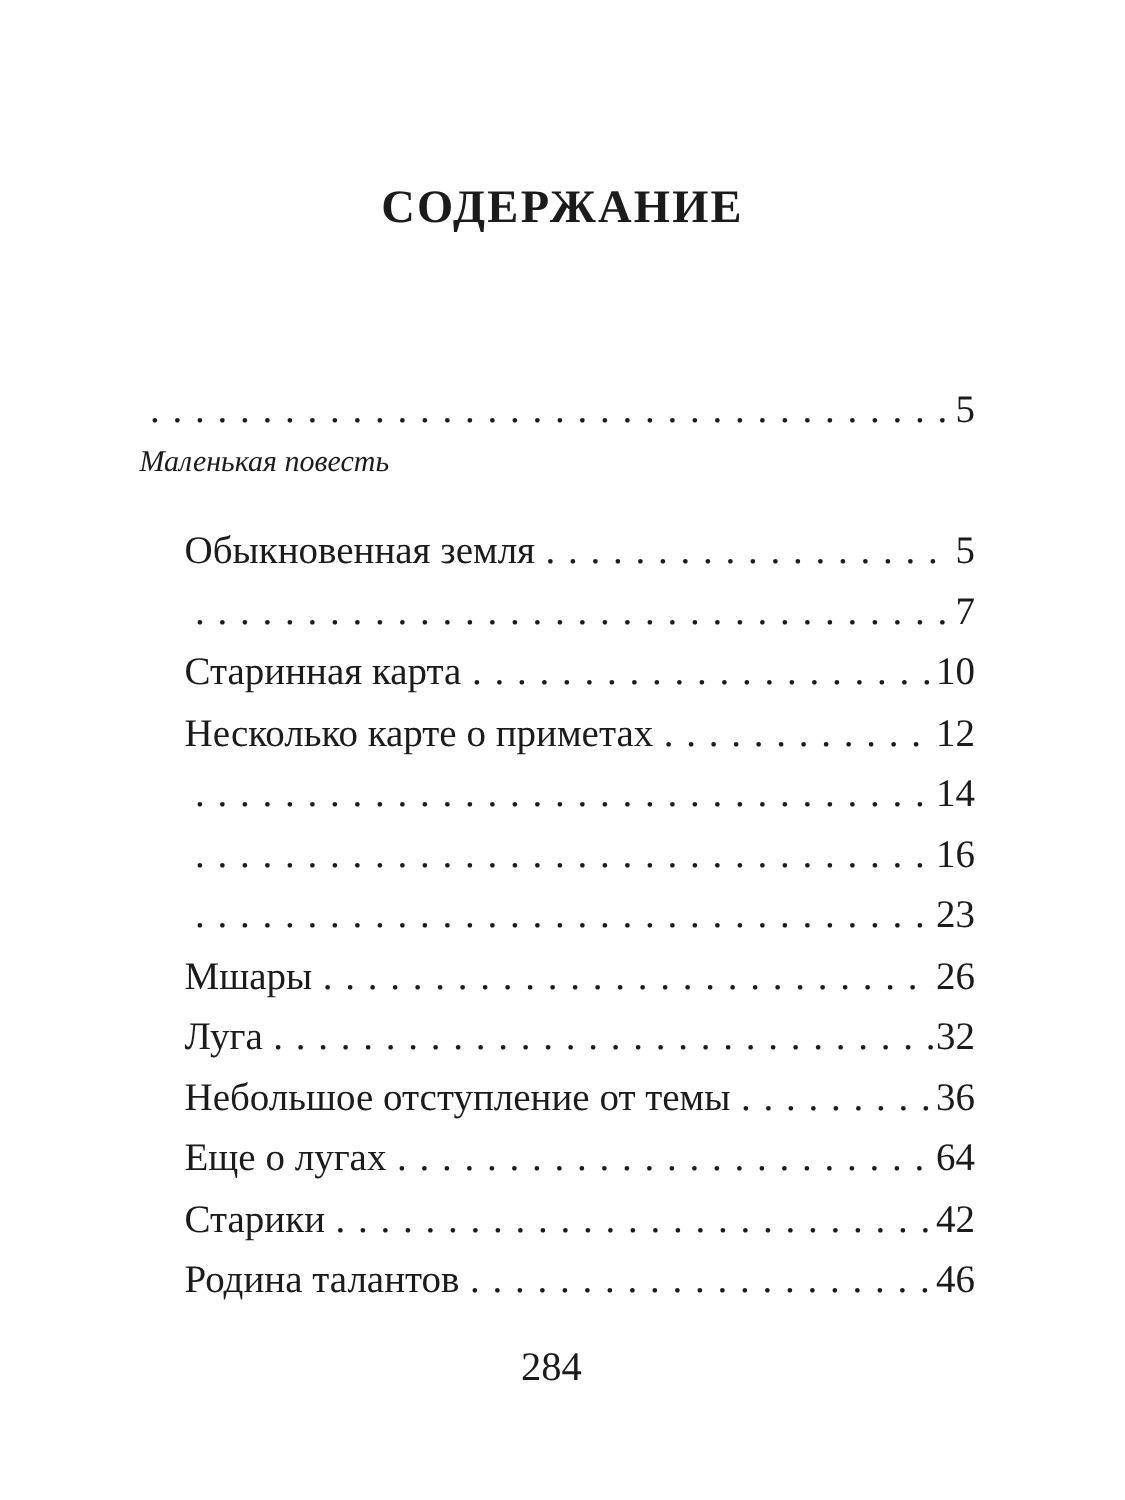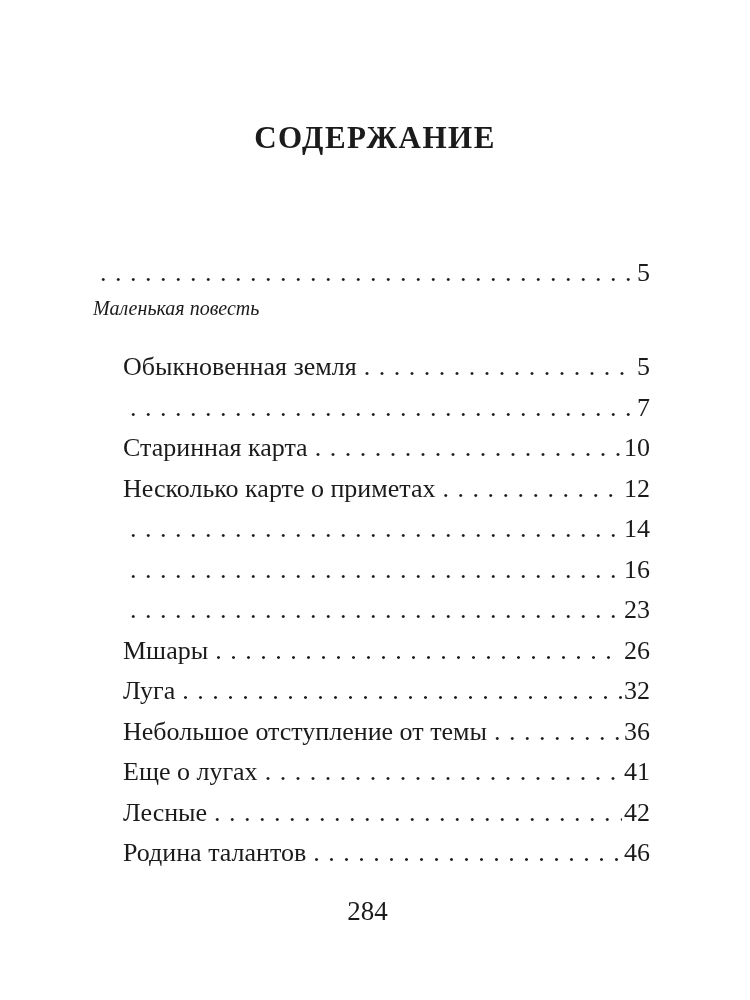--- a/index.html
+++ b/index.html
@@ -130,25 +130,25 @@
 
   <div class="toc-row entry">
     <span class="entry-label">Небольшое отступление от темы</span>
     <span class="leader">............................................................</span>
     <span class="pagenum">36</span>
   </div>
 
   <div class="toc-row entry">
     <span class="entry-label">Еще о лугах</span>
     <span class="leader">............................................................</span>
-    <span class="pagenum">41</span>
+    <span class="pagenum">64</span>
   </div>
 
   <div class="toc-row entry">
-    <span class="entry-label">Лесные</span>
+    <span class="entry-label">Старики</span>
     <span class="leader">............................................................</span>
     <span class="pagenum">42</span>
   </div>
 
   <div class="toc-row entry">
     <span class="entry-label">Родина талантов</span>
     <span class="leader">............................................................</span>
     <span class="pagenum">46</span>
   </div>
 </div>

